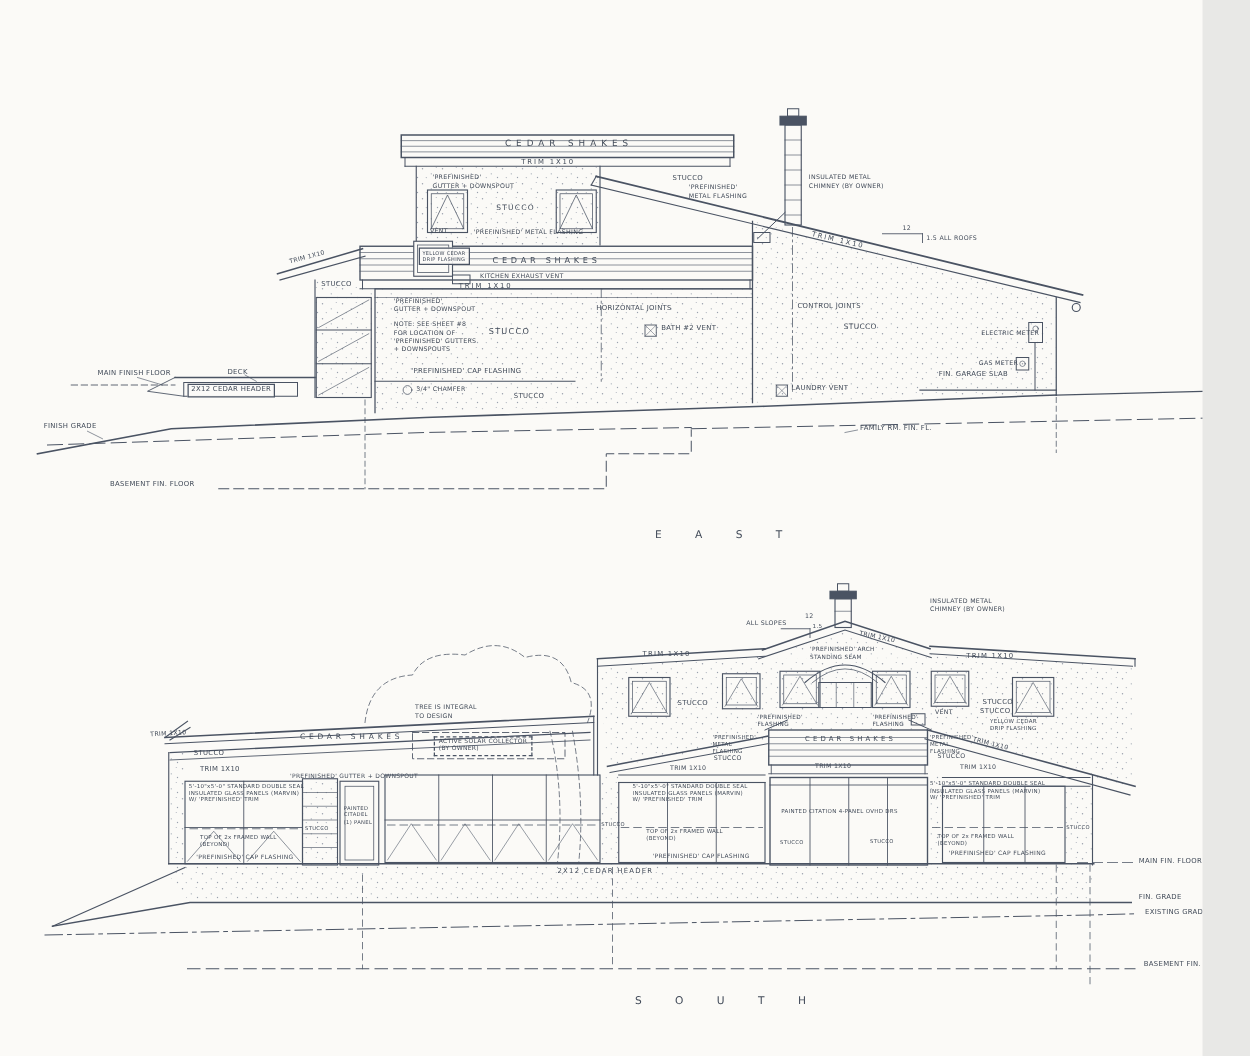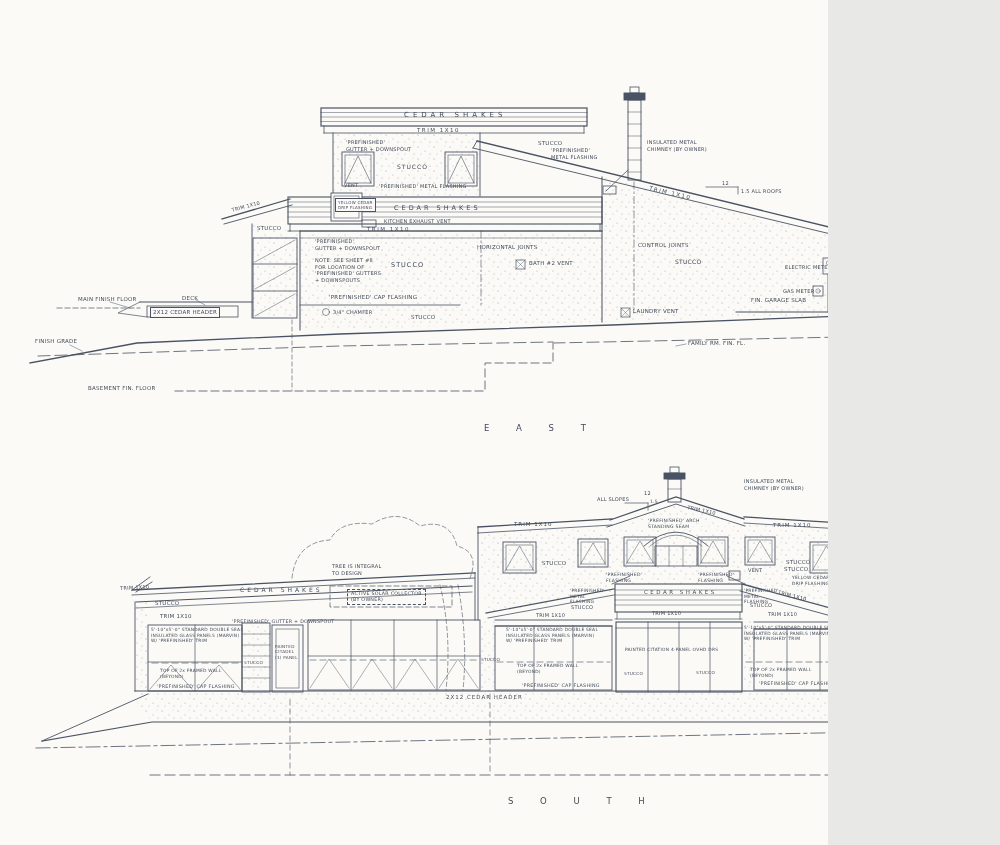--- a/index.html
+++ b/index.html
@@ -1,17 +1,17 @@
 <!DOCTYPE html>
 <html style="--paper: #fbfaf7; --ink: #4a5363; --text: #424b59;"><head>
 <meta charset="utf-8">
 <style>
   :root { --paper:#fbfaf7; --ink:#4a5363; --text:#424b59; }
   html,body{margin:0;padding:0;background:#e8e8e6;}
-  .sheet{position:relative;width:828px;height:845px;background:var(--paper);overflow:hidden;
+  .sheet{position:relative;width:962px;height:845px;background:var(--paper);overflow:hidden;
          font-family:"DejaVu Sans",sans-serif;}
   svg{position:absolute;left:0;top:0;}
   #labels{position:absolute;left:0;top:0;width:1000px;height:845px;}
   .lbl{position:absolute;color:var(--text);white-space:pre-line;line-height:1.3;
        letter-spacing:.25px;transform-origin:left top;font-family:"DejaVu Sans",sans-serif;}
   .box-solid{border:.8px solid var(--ink);padding:1px 2px;background:rgba(251,250,247,.9);}
   .box-dashed{border:1px dashed var(--ink);padding:1px 3px;}
   .title{position:absolute;font-size:8.5px;letter-spacing:12px;color:var(--text);}
 </style>
 </head>
@@ -375,15 +375,15 @@
       <div class="lbl" style="left: 157px; top: 684px; font-size: 4.8px;">'PREFINISHED' CAP FLASHING</div>
       <div class="lbl" style="left: 522px; top: 683px; font-size: 4.8px;">'PREFINISHED' CAP FLASHING</div>
       <div class="lbl" style="left: 759px; top: 681px; font-size: 4.8px;">'PREFINISHED' CAP FLASHING</div>
       <div class="lbl" style="left: 446px; top: 694px; font-size: 5.5px; letter-spacing: 1px;">2X12 CEDAR HEADER</div>
       <div class="lbl" style="left: 911px; top: 686px; font-size: 5.5px;">MAIN FIN. FLOOR</div>
       <div class="lbl" style="left: 911px; top: 715px; font-size: 5.5px;">FIN. GRADE</div>
       <div class="lbl" style="left: 916px; top: 727px; font-size: 5.5px;">EXISTING GRADE</div>
       <div class="lbl" style="left: 915px; top: 769px; font-size: 5.5px;">BASEMENT FIN. FLOOR</div>
     </div>
 
-<div class="title" id="t-east" style="left:444px;top:423px;padding-left:40px;">E A S T</div>
+<div class="title" id="t-east" style="left:484px;top:423px;padding-left:40px;">E A S T</div>
 <div class="title" id="t-south" style="left:463px;top:796px;margin-left:45px;">S O U T H</div>
 </div>
 
 </body></html>

